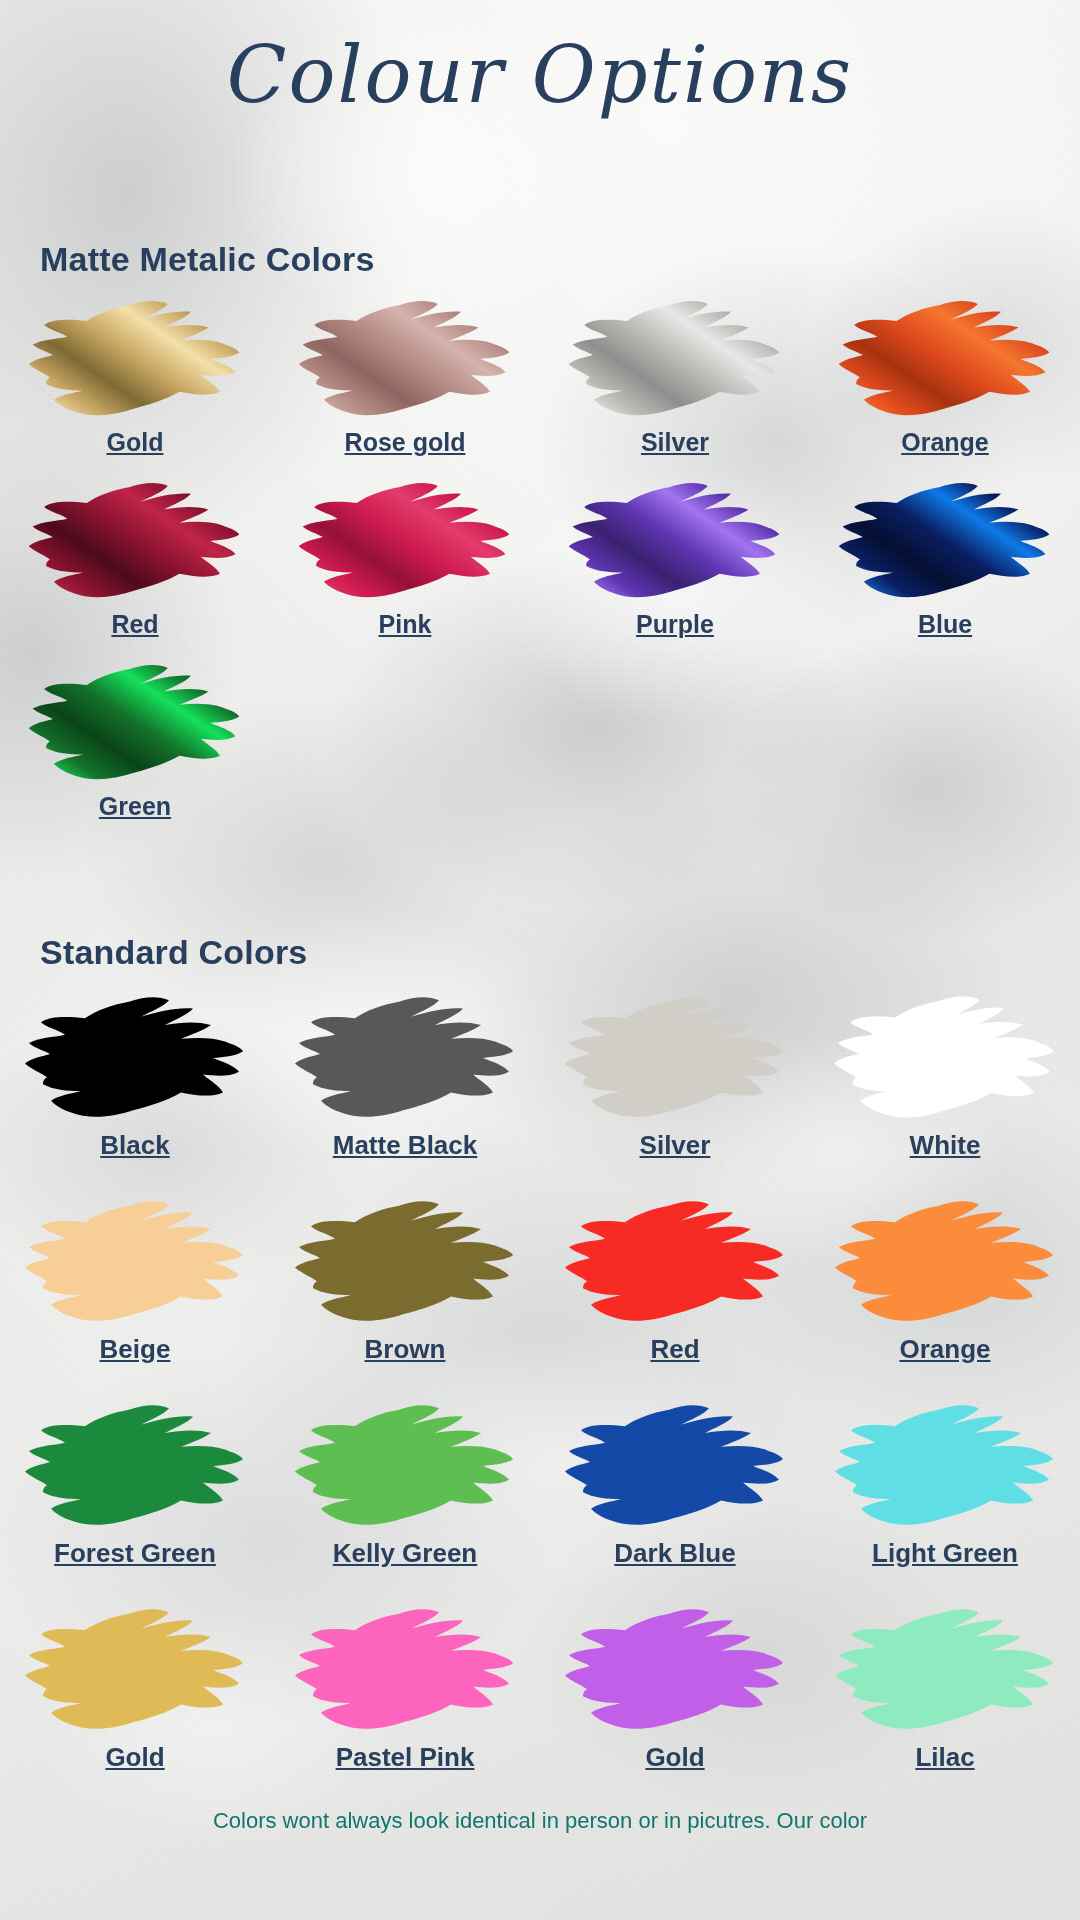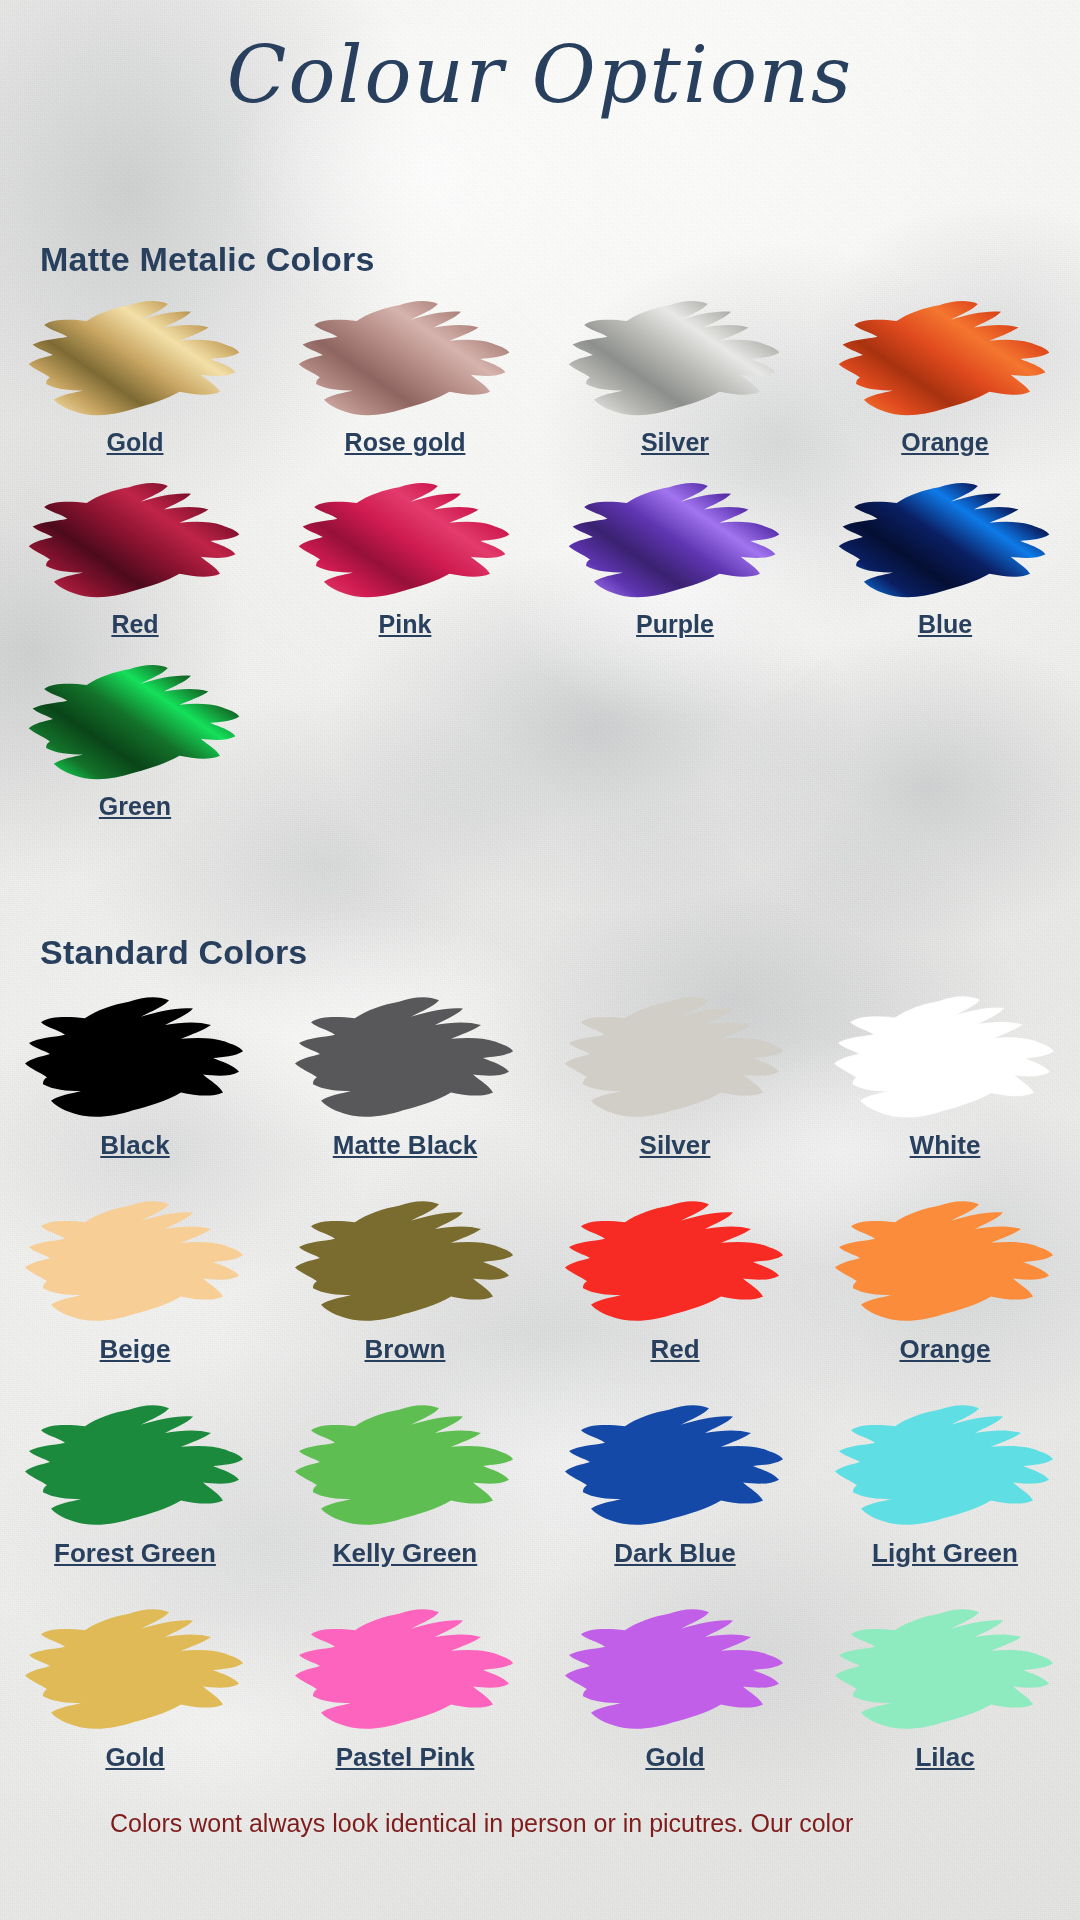--- a/index.html
+++ b/index.html
@@ -112,24 +112,24 @@
     color:#28405e;
     white-space:nowrap;
     text-align:center;
     text-decoration:underline;
   }
   #grid-standard .swatch-label{ font-size:26px;text-align:right; }
 
   .footer{
     position:absolute; left:110px; top:1806px;
     width:860px;
-    text-align:left;
-    font-size:25px;
+    text-align:center;
+    font-size:22px;
     line-height:1.38;
-    color:#7f1d1d;
+    color:#0f766e;
   }
   .footer span{ display:block; }
 </style>
 </head>
 <body>
 
 <div id="page">
 
   <div class="bg-layer bg-base"></div>
   <div class="bg-layer bg-shadows"></div>

